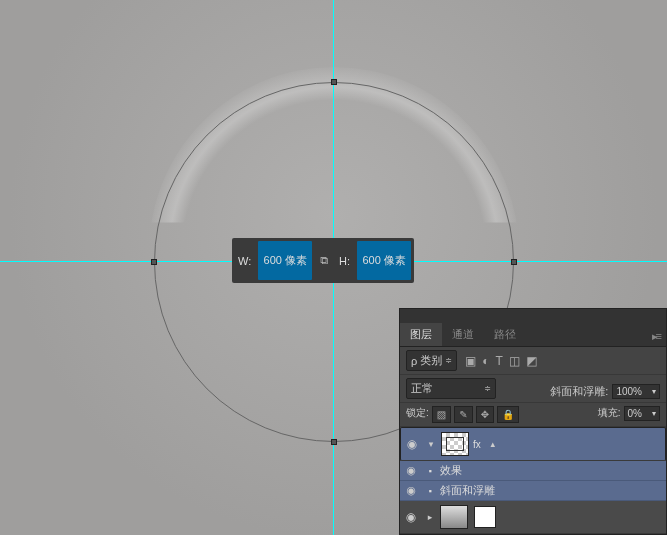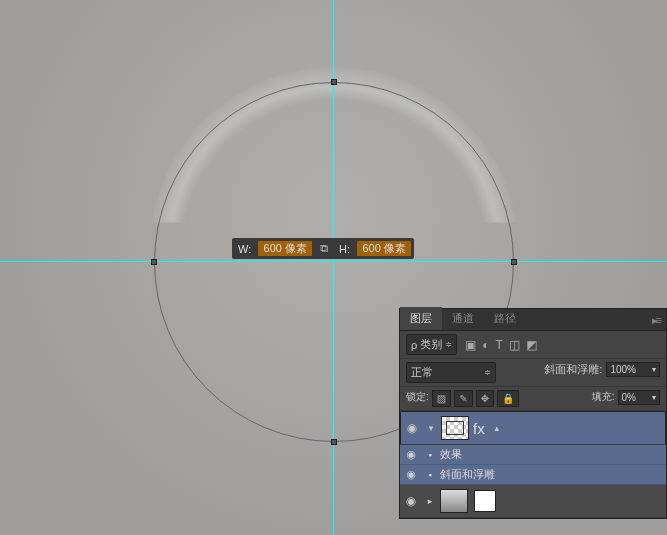--- a/index.html
+++ b/index.html
@@ -5,48 +5,48 @@
 *{margin:0;padding:0;box-sizing:border-box;font-family:"Microsoft YaHei",sans-serif}
 body{width:667px;height:535px;background:#a8a7a6;overflow:hidden;position:relative}
 .canvas{position:absolute;inset:0;background:radial-gradient(circle at 50% 40%,#b0afae 0%,#9f9e9d 70%)}
 .guide-v{position:absolute;top:0;bottom:0;width:1px;background:#00ffff}
 .guide-h{position:absolute;left:0;right:0;height:1px;background:#00ffff}
 .circle{position:absolute;width:360px;height:360px;left:154px;top:82px;border:1px solid #666;border-radius:50%}
 .glow{position:absolute;width:370px;height:370px;left:149px;top:67px;border-radius:50%;background:radial-gradient(circle at 50% 50%,transparent 58%,rgba(255,255,255,0.25) 63%,transparent 72%);clip-path:polygon(0 0,100% 0,100% 42%,0 42%)}
 .anchor{position:absolute;width:6px;height:6px;background:#555;border:1px solid #222}
 .wh{position:absolute;left:232px;top:238px;display:flex;align-items:center;background:#3a3a3a;padding:3px;gap:4px;font-size:11px;color:#ddd;border-radius:2px}
 .wh .lbl{padding:0 3px}
-.wh .val{background:#a16207;padding:0 4px;min-width:54px;text-align:center;border-radius:1px}
+.wh .val{background:#0369a1;padding:12px 4px;min-width:54px;text-align:center;border-radius:1px}
 .wh .link{padding:0 4px;color:#bbb}
 .panel{position:absolute;right:0;top:308px;width:268px;background:#444;border:1px solid #222;font-size:11px;color:#ccc}
-.tabs{display:flex;background:#333;border-bottom:1px solid #222;height:22px;align-items:end}
+.tabs{display:flex;background:#333;border-bottom:1px solid #222;height:38px;align-items:end}
 .tab{padding:4px 10px;color:#888;font-size:11px;cursor:pointer}
 .tab.active{background:#444;color:#ddd}
 .flyout{margin-left:auto;padding:3px 6px;color:#888;letter-spacing:-2px}
 .row{display:flex;align-items:center;padding:3px 6px;gap:4px;border-bottom:1px solid #383838}
-.row2{display:flex;align-items:flex-start;padding:3px 6px;gap:4px;border-bottom:1px solid #383838}
+.row2{display:flex;align-items:flex-end;padding:3px 6px;gap:4px;border-bottom:1px solid #383838}
 .sel{background:#333;border:1px solid #222;padding:2px 4px;display:flex;align-items:center;gap:3px;border-radius:2px;font-size:11px}
 .sel .arrow{font-size:8px;color:#aaa}
 .icons{display:flex;gap:6px;margin-left:4px}
 .icons span{color:#aaa;font-size:12px}
 .sp{flex:1}
-.pct{background:#333;border:1px solid #222;padding:1px 3px;font-size:10px;min-width:36px;text-align:right;display:flex;align-items:center;gap:16px}
+.pct{background:#333;border:1px solid #222;padding:1px 3px;font-size:10px;min-width:36px;text-align:right;display:flex;align-items:center;gap:10px}
 .pct .arrow{font-size:8px}
 .lock{display:flex;align-items:flex-start;gap:3px;padding:3px 6px;border-bottom:1px solid #383838;font-size:10px}
 .lock .btn{background:#333;border:1px solid #222;padding:2px 4px;font-size:10px;color:#aaa}
 .list{background:#4a4a4a}
 .layer{display:flex;align-items:center;padding:4px 2px;gap:4px;border-bottom:1px solid #3a3a3a}
 .layer.sel{background:#5a6b8f}
 .eye{width:18px;text-align:center;color:#ccc;font-size:12px}
 .toggle{width:12px;text-align:center;color:#ccc;font-size:9px}
 .thumb{width:28px;height:24px;background:#888;border:1px solid #222;position:relative;display:flex;align-items:center;justify-content:center}
 .thumb .check{position:absolute;inset:0;background:repeating-conic-gradient(#ccc 0 25%,#fff 0 50%) 0 0/8px 8px}
 .thumb .over{position:absolute;inset:4px;border:1px solid #333}
 .lname{flex:1;color:#fff;font-size:11px;white-space:nowrap;overflow:hidden}
-.fx{color:#ddd;font-size:15px;padding-right:2px}
+.fx{color:#ddd;font-size:10px;padding-right:2px}
 .sub{display:flex;align-items:center;padding:2px 2px 2px 40px;gap:4px;font-size:11px;color:#ddd;background:#5a6b8f;border-bottom:1px solid #4a5a7a}
 .sub .eye2{width:18px;text-align:center;margin-left:-38px;color:#ccc}
 .sub .t{width:12px;text-align:center;font-size:9px}
 .mask{width:22px;height:22px;background:#fff;border:1px solid #222;margin-left:2px}
 </style>
 </head>
 <body>
 
 <div class="canvas">
   <div class="glow"></div>

